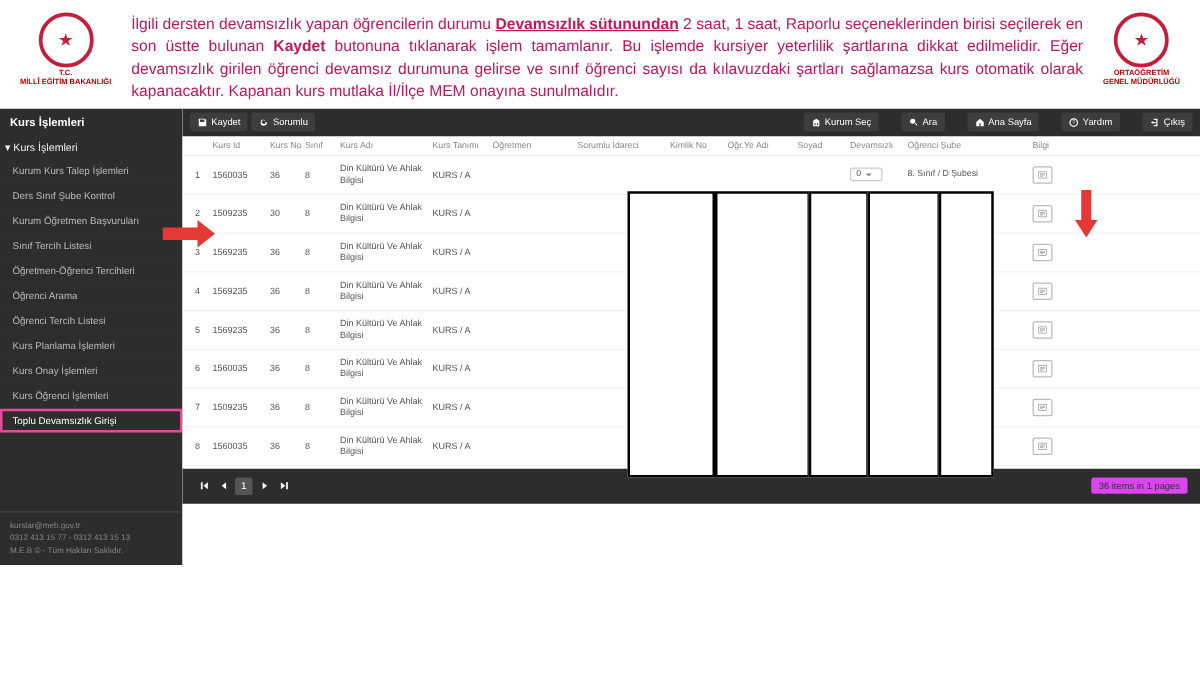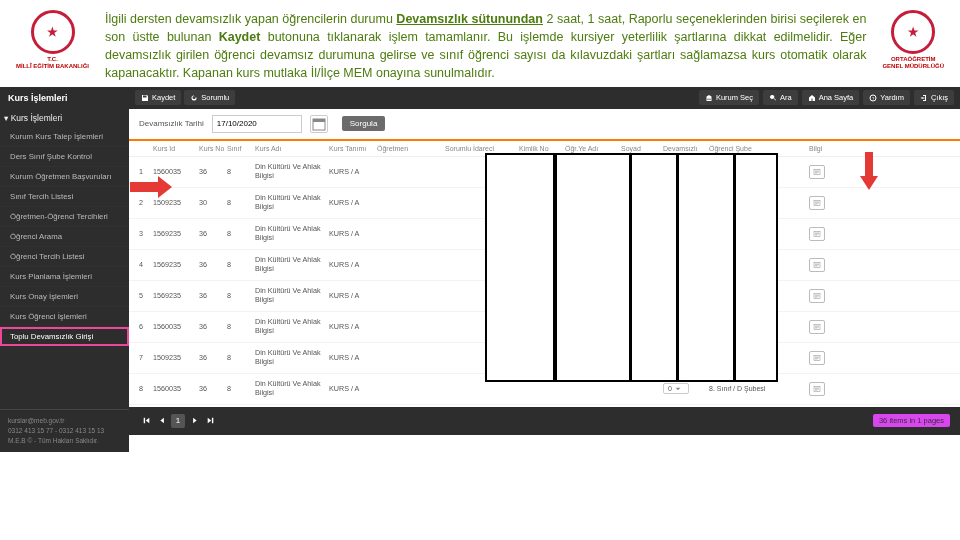--- a/index.html
+++ b/index.html
@@ -1,34 +1,34 @@
 <!DOCTYPE html>
 <html><head>
 <meta charset="utf-8">
 <style>
   body{margin:0;font-family:Arial,Helvetica,sans-serif;font-size:8px;background:#fff;color:#333;width:960px;height:540px;overflow:hidden;position:relative}
   .top-header{display:flex;align-items:flex-start;padding:10px 16px 4px 16px;gap:16px}
   .logo-left,.logo-right{flex:0 0 auto;display:flex;flex-direction:column;align-items:center;gap:2px}
   .logo-circle{width:38px;height:38px;border-radius:50%;border:3px solid #c41e3a;display:flex;align-items:center;justify-content:center;color:#c41e3a;font-weight:bold;font-size:12px}
   .logo-right .logo-circle{border-color:#c41e3a}
   .logo-caption{font-size:6px;color:#b00;text-align:center;font-weight:bold;line-height:1.1}
-  .desc-text{flex:1;font-size:12.5px;line-height:1.45;color:#4d7c0f;text-align:justify}
+  .desc-text{flex:1;font-size:12.5px;line-height:1.45;color:#be185d;text-align:justify}
   .desc-text b{font-weight:bold}
   .desc-text .u{text-decoration:underline}
   .app{display:flex;width:100%;height:365px;position:relative}
-  .sidebar{width:129px;background:#2d2d2d;color:#cfcfcf;display:flex;flex-direction:column;font-size:8px}
+  .sidebar{width:146px;background:#2d2d2d;color:#cfcfcf;display:flex;flex-direction:column;font-size:8px}
   .sb-title{color:#fff;font-weight:bold;font-size:9px;padding:6px 8px}
   .sb-section{color:#eee;font-size:8.5px;padding:4px 8px 4px 4px}
   .sb-item{padding:5px 8px 5px 10px;color:#bbb;font-size:7.8px;border-bottom:1px solid rgba(255,255,255,.02)}
   .sb-item.hl{border:2px solid #ec4899;color:#fff;padding:3px 6px 3px 8px}
   .sb-footer{margin-top:auto;padding:6px 8px;color:#888;font-size:6.5px;line-height:1.5;border-top:1px solid #444}
   .main{flex:1;background:#fff;display:flex;flex-direction:column;position:relative}
   .toolbar{background:#2d2d2d;color:#fff;height:22px;display:flex;align-items:center;padding:0 6px;gap:4px;font-size:7.5px}
   .tb-left{display:flex;gap:3px}
-  .tb-right{margin-left:auto;display:flex;gap:4px}
+  .tb-right{margin-left:auto;display:flex;gap:18px}
   .tb-btn{background:#3d3d3d;padding:3px 6px;border-radius:2px;display:flex;align-items:center;gap:3px;cursor:pointer}
   .tb-btn svg{width:8px;height:8px;fill:#fff}
   .filters{display:flex;align-items:center;gap:8px;padding:6px 10px;border-bottom:2px solid #ff7a00;font-size:8px;color:#555}
   .filters input{font-size:8px;height:16px;border:1px solid #ccc;padding:0 4px;width:80px}
   .filters .cal{width:16px;height:16px;border:1px solid #ccc;border-radius:2px;display:inline-flex;align-items:center;justify-content:center}
   .filters .qbtn{background:#6b6b6b;color:#fff;padding:3px 8px;border-radius:2px;margin-left:6px}
   .grid-head,.grid-row{display:grid;grid-template-columns:14px 46px 28px 28px 74px 48px 68px 74px 46px 56px 42px 46px 100px 28px;gap:0;font-size:7.2px;color:#555;align-items:center}
   .grid-head{padding:4px 10px;color:#888;font-size:7px;border-bottom:1px solid #eee}
   .grid-row{padding:3px 10px;border-bottom:1px solid #f3f3f3;min-height:24px}
   .grid-row .ders{line-height:1.15}
@@ -132,31 +132,20 @@
             <span>Yardım</span>
           </span>
           <span class="tb-btn">
             <svg viewBox="0 0 16 16">
               <path d="M6 2h6v12H6v-2h4V4H6zm-1 4l-4 2 4 2V9h4V7H5z"></path>
             </svg>
             <span>Çıkış</span>
           </span>
         </div>
     </div>
-    <div class="filters">
-      <span>Devamsızlık Tarihi</span>
-      <input value="17/10/2020" style="">
-      <span class="cal">
-          <svg viewBox="0 0 16 16">
-            <rect x="2" y="3" width="12" height="11" fill="none" stroke="#888" stroke-width="1"></rect>
-            <rect x="2" y="3" width="12" height="3" fill="#888"></rect>
-          </svg>
-        </span>
-      <span class="qbtn">Sorgula</span>
-    </div>
     <div class="grid-head" id="grid-head">
         <div></div>
         <div>Kurs Id</div>
         <div>Kurs No</div>
         <div>Sınıf</div>
         <div>Kurs Adı</div>
         <div>Kurs Tanımı</div>
         <div>Öğretmen</div>
         <div>Sorumlu İdareci</div>
         <div>Kimlik No</div>

